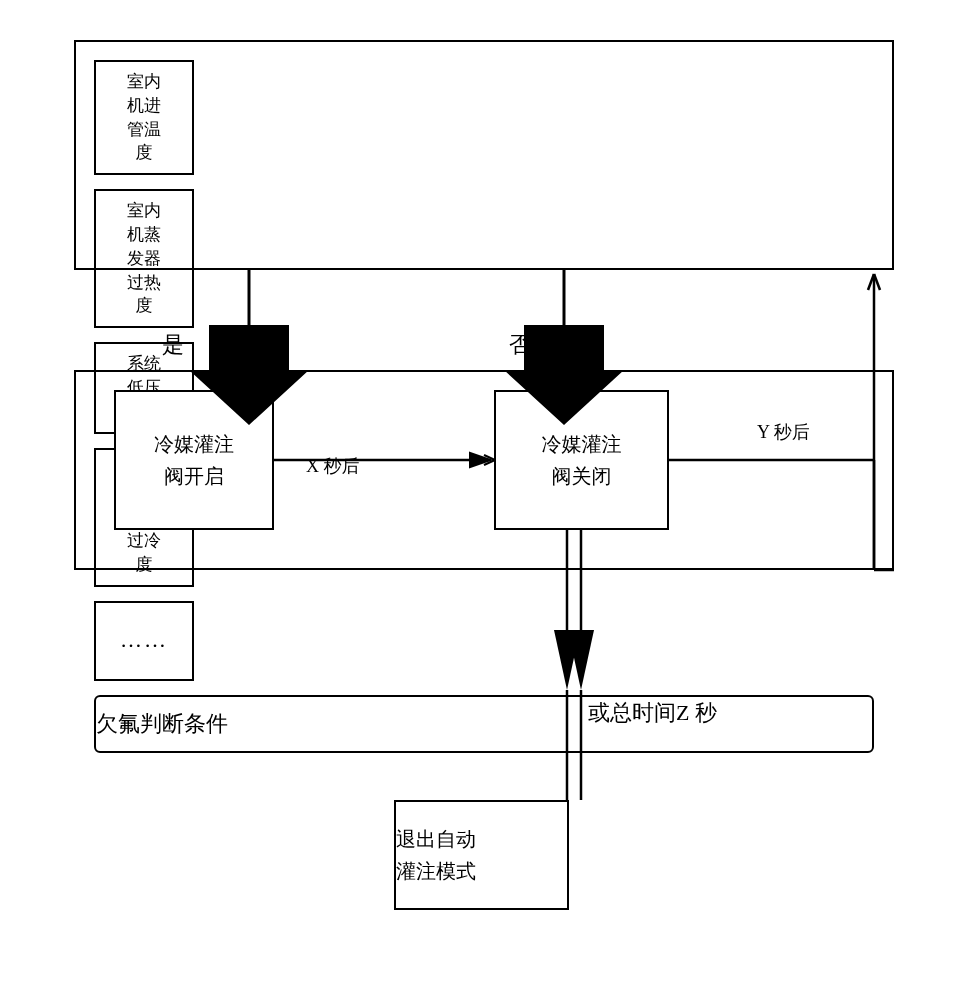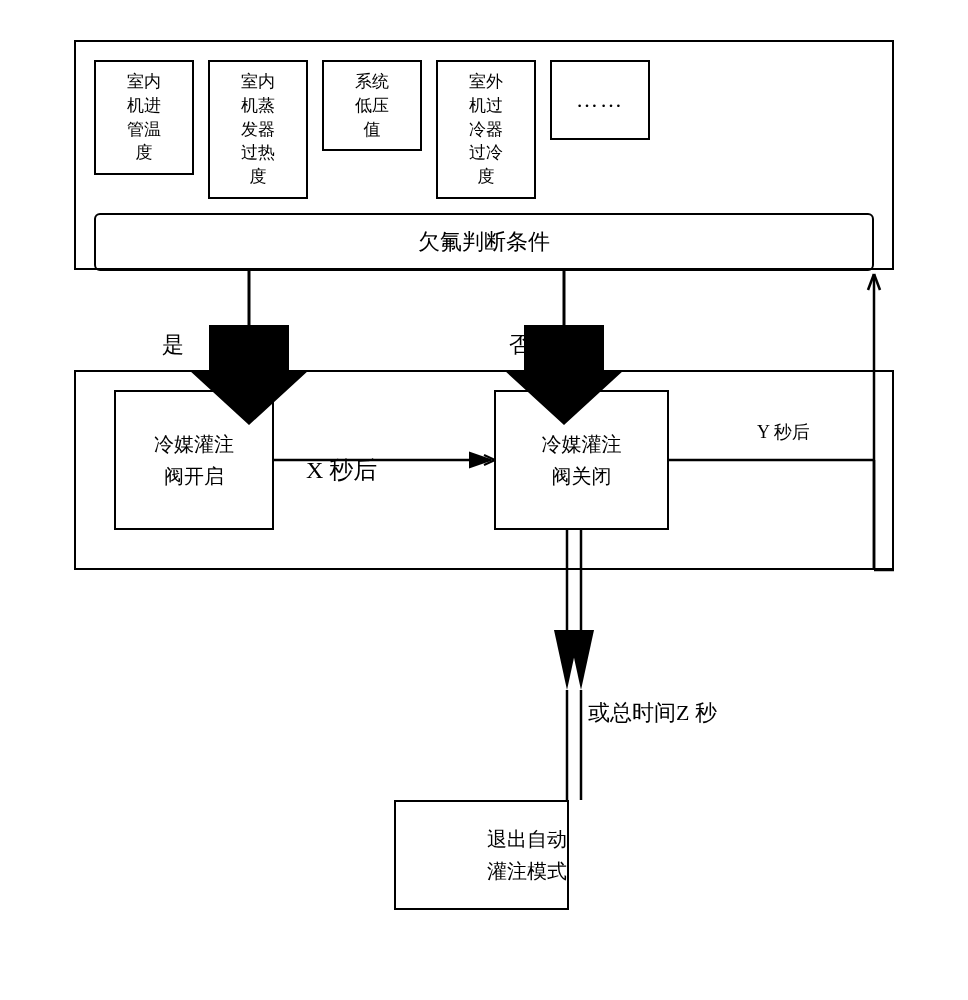--- a/index.html
+++ b/index.html
@@ -25,24 +25,25 @@
       position: absolute;
       top: 10px;
       left: 20px;
       right: 20px;
       border: 2.5px solid #000;
       padding: 18px 18px 18px 18px;
       height: 230px;
     }
     .sensor-boxes {
       display: flex;
-      flex-direction: row;
+      flex-direction: column;
       gap: 14px;
       margin-bottom: 14px;
       align-items: flex-start;
+      justify-content: flex-end;
     }
     .sensor-box {
       border: 2px solid #000;
       width: 100px;
       min-height: 80px;
       display: flex;
       align-items: center;
       justify-content: center;
       text-align: center;
       font-size: 17px;
@@ -50,23 +51,23 @@
       padding: 8px 6px;
     }
     .sensor-box.dots {
       border: 2px solid #000;
       font-size: 22px;
       letter-spacing: 2px;
     }
     .condition-box {
       border: 2.5px solid #000;
       border-radius: 6px;
-      text-align: center;
+      text-align: left;
       font-size: 22px;
-      padding: 12px 11px;
+      padding: 12px 0;
       margin-top: 4px;
     }
 
     
     .process-band {
       position: absolute;
       top: 340px;
       left: 20px;
       right: 20px;
       border: 2.5px solid #000;
@@ -110,42 +111,42 @@
     .exit-box {
       position: absolute;
       top: 770px;
       left: 340px;
       width: 175px;
       height: 110px;
       border: 2.5px solid #000;
       background: #fff;
       display: flex;
       align-items: center;
-      justify-content: flex-end;
+      justify-content: flex-start;
       text-align: center;
       font-size: 20px;
       line-height: 1.6;
     }
 
     
     .svg-overlay {
       position: absolute;
       top: 0;
       left: 0;
       width: 860px;
       height: 940px;
       pointer-events: none;
     }
 
     
     .x-seconds-label {
       position: absolute;
       top: 424px;
       left: 252px;
-      font-size: 24px;
+      font-size: 18px;
       white-space: nowrap;
     }
 
     
     .y-seconds-label {
       position: absolute;
       top: 390px;
       left: 680px;
       font-size: 18px;
       white-space: nowrap;

